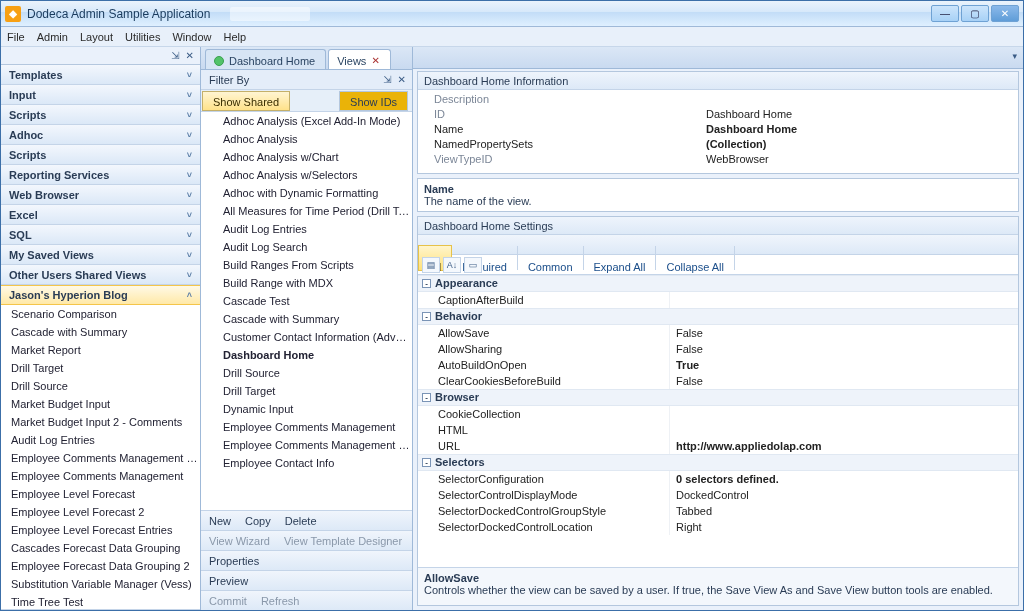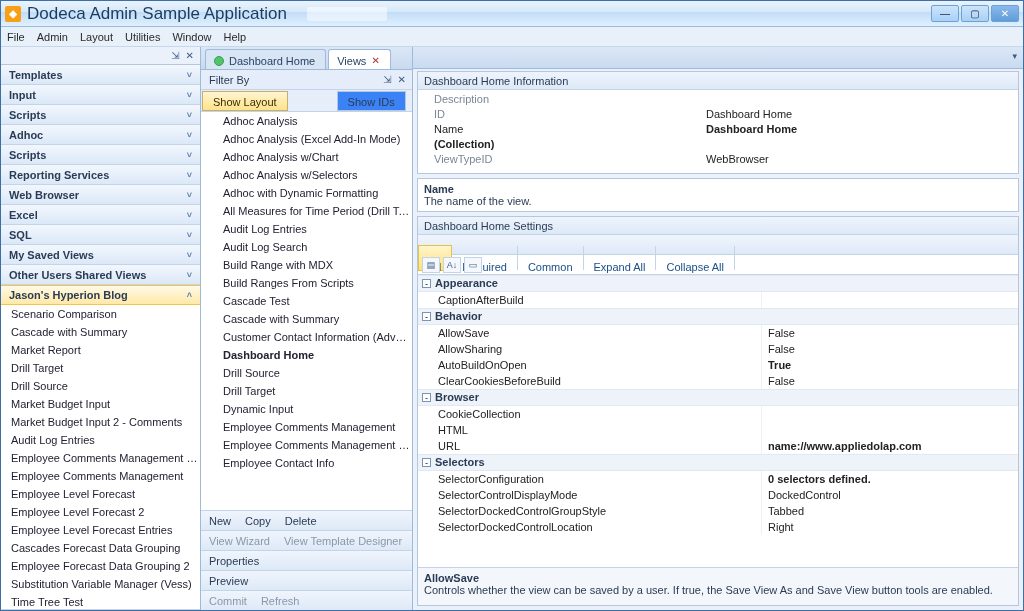--- a/index.html
+++ b/index.html
@@ -1,21 +1,21 @@
 <!DOCTYPE html>
 <html><head>
 <meta charset="utf-8">
 <style>
   * { box-sizing: border-box; margin: 0; padding: 0; }
   html, body { width: 1024px; height: 611px; overflow: hidden; font-family: "Segoe UI", Tahoma, sans-serif; font-size: 11px; background: #b8d0e8; }
   .window { width: 1024px; height: 611px; border: 1px solid #3c6fa8; background: #e8f0fa; display: flex; flex-direction: column; }
   
   .titlebar { height: 26px; background: linear-gradient(#eaf3fc,#d6e8fa 45%,#c3ddf7 46%,#dff0ff); display: flex; align-items: center; padding: 0 4px; border-bottom: 1px solid #9fb9d8; }
   .titlebar .app-icon { width: 16px; height: 16px; background: #f7a014; border-radius: 2px; margin-right: 6px; display:flex;align-items:center;justify-content:center;color:#fff;font-size:10px;font-weight:bold;}
-  .titlebar .title { color: #1a3b5d; font-size: 17px; }
+  .titlebar .title { color: #1a3b5d; font-size: 12px; }
   .titlebar .spacer { margin-left: 20px; width:80px;height:14px;background:rgba(255,255,255,0.5);border-radius:2px;}
   .titlebar .win-controls { margin-left: auto; display: flex; gap: 2px; }
   .titlebar .win-btn { width: 28px; height: 17px; background: linear-gradient(#cce4fb,#a7d1f6); border: 1px solid #6fa2d4; border-radius: 2px; display:flex;align-items:center;justify-content:center;color:#224; font-size:10px;}
   .titlebar .win-btn.close { background: linear-gradient(#8bb9ea,#5f9dd8); color:#fff;}
   
   .menubar { height: 20px; background: #e8f0fa; display: flex; align-items: center; padding-left: 6px; gap: 12px; color: #2a2a2a; font-size: 11px; border-bottom: 1px solid #c7d7ea; }
   .menubar span { cursor: default; }
   
   .main { flex: 1; display: flex; min-height: 0; }
   
@@ -32,21 +32,21 @@
   .doc-tabs { height: 22px; background: linear-gradient(#dbe7f6,#c9daf0); display:flex; align-items:flex-end; padding-left:4px; gap:2px;}
   .doc-tab { height: 20px; padding: 2px 10px 0 8px; border:1px solid #9fb9d8; border-bottom:none; background: #d7e5f5; border-radius: 3px 3px 0 0; display:flex;align-items:center;gap:5px; color:#2a4462;}
   .doc-tab.active { background: #fff; font-weight: normal; }
   .doc-tab .dot { width:10px;height:10px;border-radius:50%;background:#52c36a;border:1px solid #39a04f;}
   .doc-tab .close-x{color:#a33;font-size:10px;}
   .mid-body { flex:1; display:flex; flex-direction:column; background:#eaf1fb; border-top:1px solid #9fb9d8; min-height:0;}
   .filter-row { height:20px; line-height:20px; padding-left:8px; background:#e4edf9; border-bottom:1px solid #c4d4e8; color:#2a3c55; display:flex; justify-content:space-between; align-items:center;}
   .filter-row .pins{display:flex;gap:6px;padding-right:6px;color:#3a5b85;font-size:10px;}
   .toggle-row { height:22px; display:flex; align-items:center; background:#e6eff9; border-bottom:1px solid #c4d4e8;}
   .toggle-btn { height:20px; padding:0 10px; line-height:20px; margin:1px; border:1px solid #c4b06a; background:linear-gradient(#fff5d2,#ffe28a); color:#3a2e00;}
-  .toggle-btn.off { border-color:#b4c7de; background:#3b82f6; color:#2a3c55;margin-left:48px;}
+  .toggle-btn.off { border-color:#b4c7de; background:#eab308; color:#2a3c55;margin-left:48px;}
   .names-list { flex:1; background:#fff; overflow-y:auto; }
   .names-list .row { height:18px; line-height:18px; padding-left:22px; color:#223; white-space:nowrap; overflow:hidden; text-overflow:ellipsis;}
   .names-list .row.bold { font-weight:bold; }
   .mid-actions .act-row { height:20px; line-height:20px; background:linear-gradient(#f0f5fc,#dde9f7); border-top:1px solid #c4d4e8; padding-left:8px; display:flex; gap:14px; color:#2a3c55;}
   .mid-actions .act-row.disabled span{ color:#8a98aa;}
   
   .right-panel { flex:1; display:flex; flex-direction:column; background:#eaf1fb; min-width:0;}
   .right-tabs-strip { height:22px; background:linear-gradient(#dbe7f6,#c9daf0); border-bottom:1px solid #9fb9d8; position:relative;}
   .right-tabs-strip .drop{position:absolute;right:6px;top:4px;color:#3a5b85;font-size:9px;}
   .info-box { border:1px solid #b4c7de; margin:2px 4px; background:#fff;}
@@ -63,21 +63,21 @@
   .settings-box { flex:1; border:1px solid #b4c7de; margin:2px 4px 4px 4px; background:#fff; display:flex; flex-direction:column; min-height:0;}
   .set-tabs { height:20px; background:linear-gradient(#f0f5fc,#dde9f7); border-bottom:1px solid #c4d4e8; display:flex; align-items:center;}
   .set-tab { padding:12px 10px; height:18px; line-height:18px; color:#1b4e8a; border-right:1px solid #c4d4e8;margin-top:27px;}
   .set-tab.active { background:linear-gradient(#fff5cc,#ffe17a); color:#3a2e00; border:1px solid #e6c24a;}
   .set-toolbar { height:20px; border-bottom:1px solid #c4d4e8; display:flex; align-items:center; gap:3px; padding-left:4px;}
   .tb-btn{width:18px;height:16px;border:1px solid #c4d4e8;background:#f4f8fd;display:flex;align-items:center;justify-content:center;font-size:9px;color:#3a5b85;}
   .prop-grid { flex:1; overflow-y:auto; background:#fff;}
   .pg-cat { background:#eef3fa; height:17px; line-height:17px; padding-left:4px; font-weight:bold; color:#2a3c55; display:flex; align-items:center; gap:4px; border-top:1px solid #e0e8f2;border-bottom:1px solid #e0e8f2;}
   .pg-cat .exp{display:inline-block;width:9px;height:9px;border:1px solid #7a94b6;background:#fff;font-size:8px;line-height:7px;text-align:center;color:#2a3c55;}
   .pg-row { display:flex; height:16px; line-height:16px;}
-  .pg-row .pk { width:344px; padding-left:20px; color:#222; border-right:1px solid #eef1f5;}
+  .pg-row .pk { width:252px; padding-left:20px; color:#222; border-right:1px solid #eef1f5;}
   .pg-row .pv { padding-left:6px; color:#222;}
   .pg-row .pv.bold{font-weight:bold;}
   .help-box { border-top:1px solid #c4d4e8; background:#f3f7fc; padding:4px 6px; color:#2a3c55; height:38px;}
   .help-box .hh{font-weight:bold;}
   
   ::-webkit-scrollbar{width:15px;height:15px;}
   ::-webkit-scrollbar-track{background:#e8eef7;}
   ::-webkit-scrollbar-thumb{background:linear-gradient(#d3e1f3,#bcd2ec);border:1px solid #9fb9d8;}
   ::-webkit-scrollbar-button{background:#d3e1f3;border:1px solid #9fb9d8;height:15px;}
 </style>
@@ -197,34 +197,34 @@
         </div>
       <div class="mid-body">
         <div class="filter-row">
           <span>Filter By</span>
           <div class="pins">
               <span>⇲</span>
               <span>✕</span>
             </div>
         </div>
         <div class="toggle-row">
-          <div class="toggle-btn">Show Layout</div>
+          <div class="toggle-btn">Show Shared</div>
           <div class="toggle-btn off">Show IDs</div>
         </div>
         <div class="names-list" id="names-list">
+            <div class="row">Adhoc Analysis (Excel Add-In Mode)</div>
             <div class="row">Adhoc Analysis</div>
-            <div class="row">Adhoc Analysis (Excel Add-In Mode)</div>
             <div class="row">Adhoc Analysis w/Chart</div>
             <div class="row">Adhoc Analysis w/Selectors</div>
             <div class="row">Adhoc with Dynamic Formatting</div>
             <div class="row">All Measures for Time Period (Drill Targ...</div>
             <div class="row">Audit Log Entries</div>
             <div class="row">Audit Log Search</div>
+            <div class="row">Build Ranges From Scripts</div>
             <div class="row">Build Range with MDX</div>
-            <div class="row">Build Ranges From Scripts</div>
             <div class="row">Cascade Test</div>
             <div class="row">Cascade with Summary</div>
             <div class="row">Customer Contact Information (Advent...</div>
             <div class="row bold">Dashboard Home</div>
             <div class="row">Drill Source</div>
             <div class="row">Drill Target</div>
             <div class="row">Dynamic Input</div>
             <div class="row">Employee Comments Management</div>
             <div class="row">Employee Comments Management (Es...</div>
             <div class="row">Employee Contact Info</div>
@@ -267,20 +267,21 @@
             </div>
             <div class="ir">
               <div class="ik">ID</div>
               <div class="iv">Dashboard Home</div>
             </div>
             <div class="ir">
               <div class="ik dark">Name</div>
               <div class="iv bold">Dashboard Home</div>
             </div>
             <div class="ir">
+              <div class="ik dark">NamedPropertySets</div>
               <div class="iv bold">(Collection)</div>
             </div>
             <div class="ir">
               <div class="ik">ViewTypeID</div>
               <div class="iv">WebBrowser</div>
             </div>
           </div>
       </div>
       <div class="desc-box">
         <div class="dh">Name</div>
@@ -337,21 +338,21 @@
             <div class="pg-row">
               <div class="pk">CookieCollection</div>
               <div class="pv"></div>
             </div>
             <div class="pg-row">
               <div class="pk">HTML</div>
               <div class="pv"></div>
             </div>
             <div class="pg-row">
               <div class="pk">URL</div>
-              <div class="pv bold">name://www.appliedolap.com</div>
+              <div class="pv bold">http://www.appliedolap.com</div>
             </div>
             <div class="pg-cat">
               <span class="exp">-</span>
               <span>Selectors</span>
             </div>
             <div class="pg-row">
               <div class="pk">SelectorConfiguration</div>
               <div class="pv bold">0 selectors defined.</div>
             </div>
             <div class="pg-row">

